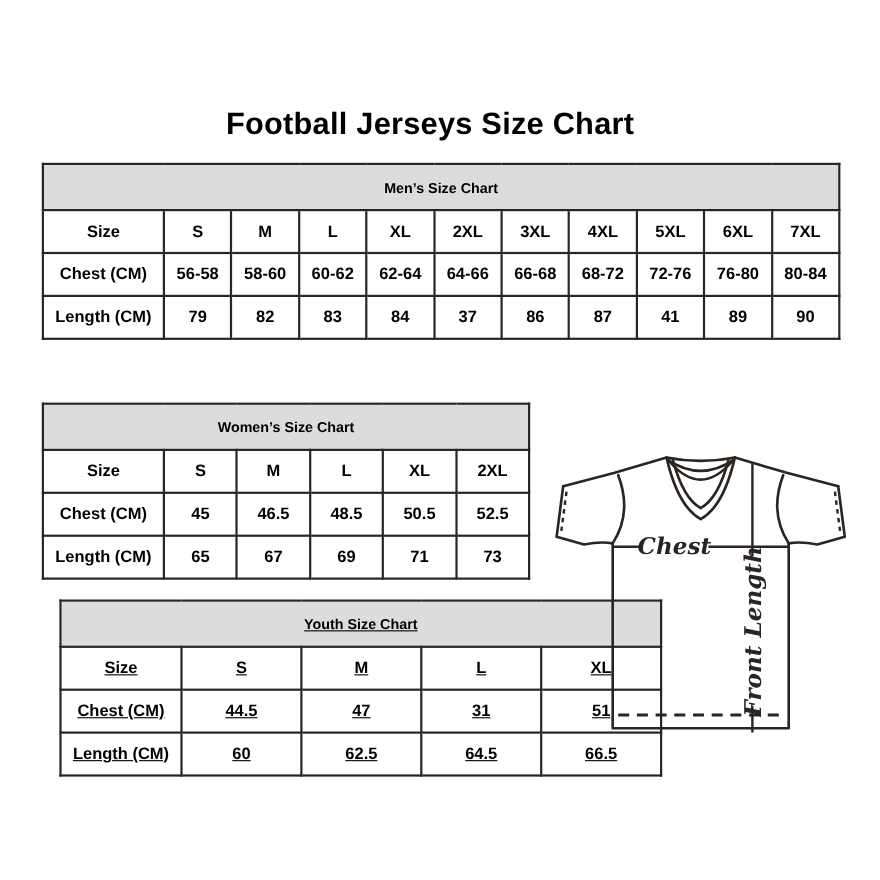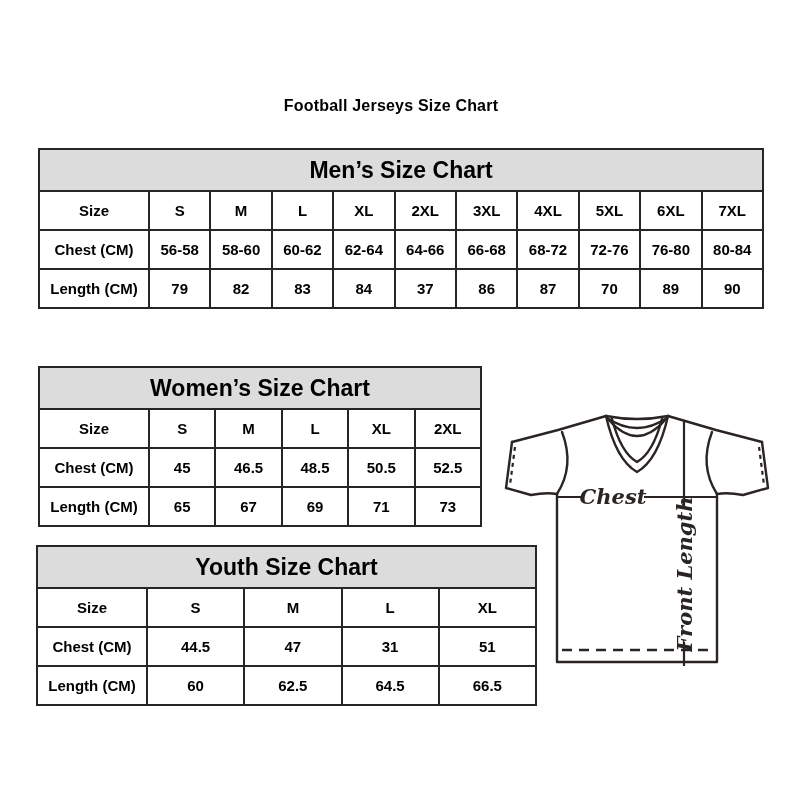--- a/index.html
+++ b/index.html
@@ -12,21 +12,21 @@
     color: #000000;
     overflow: hidden;
   }
   .page-title {
     position: absolute;
     left: 0;
     top: 97px;
     width: 782px;
     margin: 0;
     text-align: center;
-    font-size: 16px;
+    font-size: 28px;
     font-weight: bold;
     letter-spacing: 0.2px;
   }
   table.size-table {
     position: absolute;
     border-collapse: collapse;
     table-layout: fixed;
     font-family: "Liberation Sans", sans-serif;
     font-weight: bold;
     color: #000000;
@@ -35,30 +35,30 @@
   table.size-table th,
   table.size-table td {
     border: 2px solid #262626;
     padding: 0;
     overflow: hidden;
     white-space: nowrap;
   }
   table.size-table thead th {
     background: #dcdcdc;
     height: 40px;
-    font-size: 23px;
+    font-size: 13px;
   }
   table.size-table tbody td {
     height: 37px;
     font-size: 15px;
     background: #ffffff;
   }
   .men-table   { left: 38px; top: 148px; width: 726px; }
   .women-table { left: 38px; top: 366px; width: 444px; }
-  .youth-table { left: 36px; top: 545px; width: 501px; }
+  .youth-table { left: 54px; top: 545px; width: 548px; text-decoration: underline; }
   .jersey-svg {
     position: absolute;
     left: 502px;
     top: 404px;
     width: 278px;
     height: 285px;
   }
   .jersey-svg .garment {
     fill: none;
     stroke: #2a2422;
@@ -146,21 +146,21 @@
         </tr>
         <tr>
           <td>Length (CM)</td>
           <td>79</td>
           <td>82</td>
           <td>83</td>
           <td>84</td>
           <td>37</td>
           <td>86</td>
           <td>87</td>
-          <td>70</td>
+          <td>41</td>
           <td>89</td>
           <td>90</td>
         </tr>
       </tbody>
   </table>
 
   <table class="size-table women-table">
       <colgroup>
         <col style="width: 110px;">
         <col>

